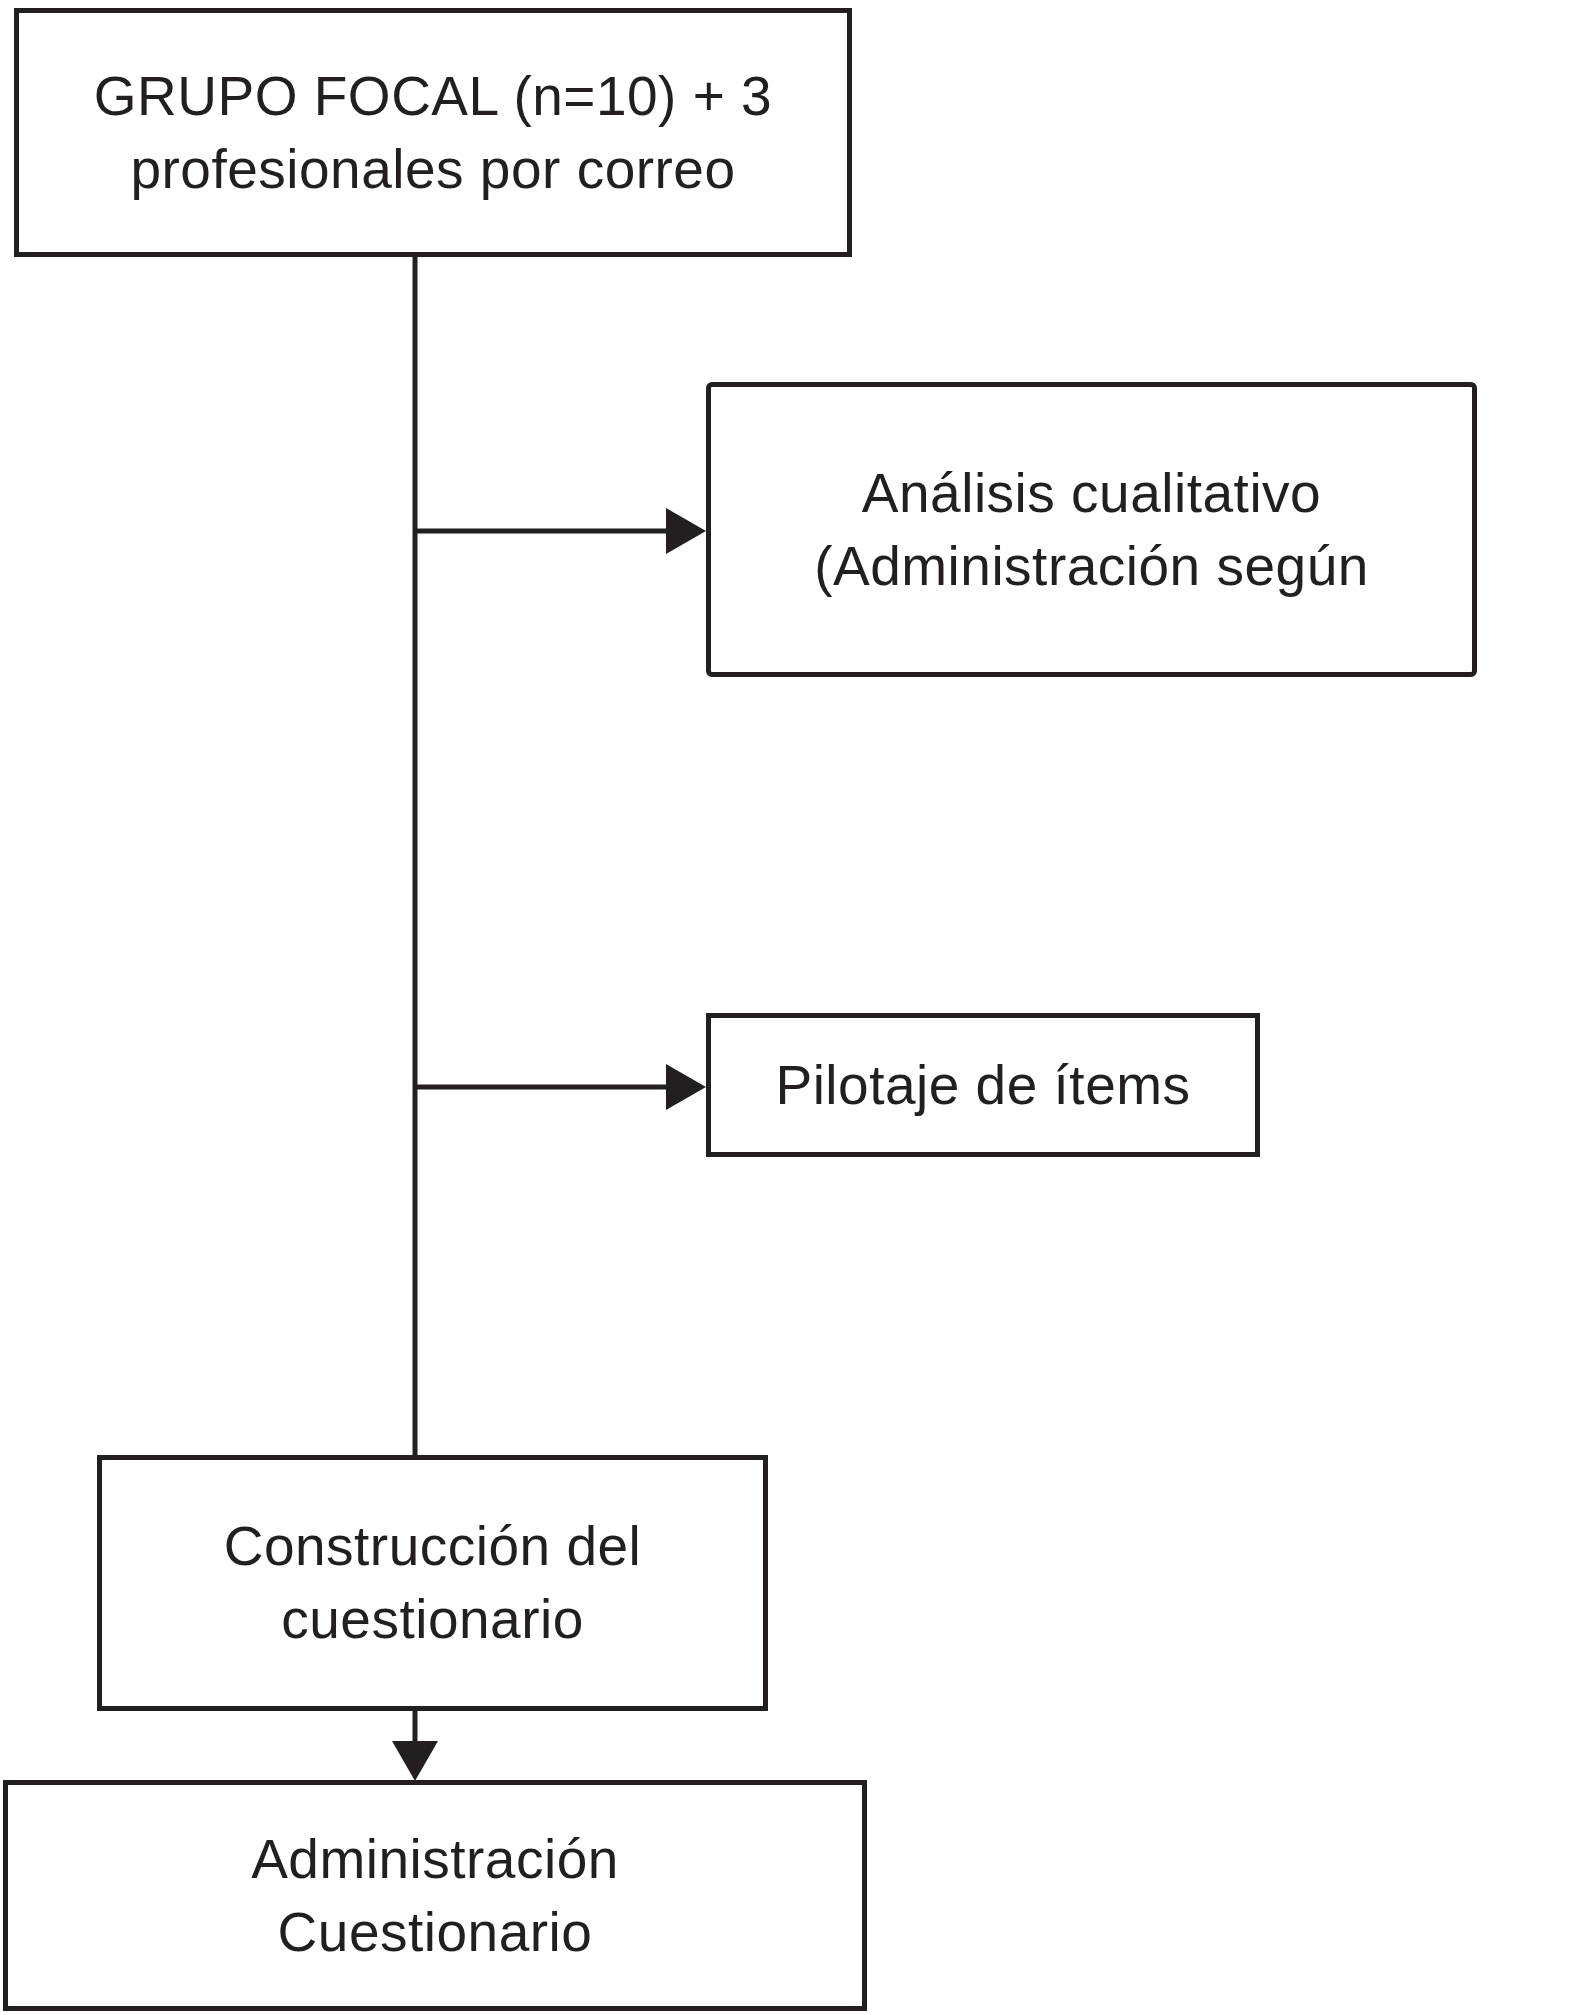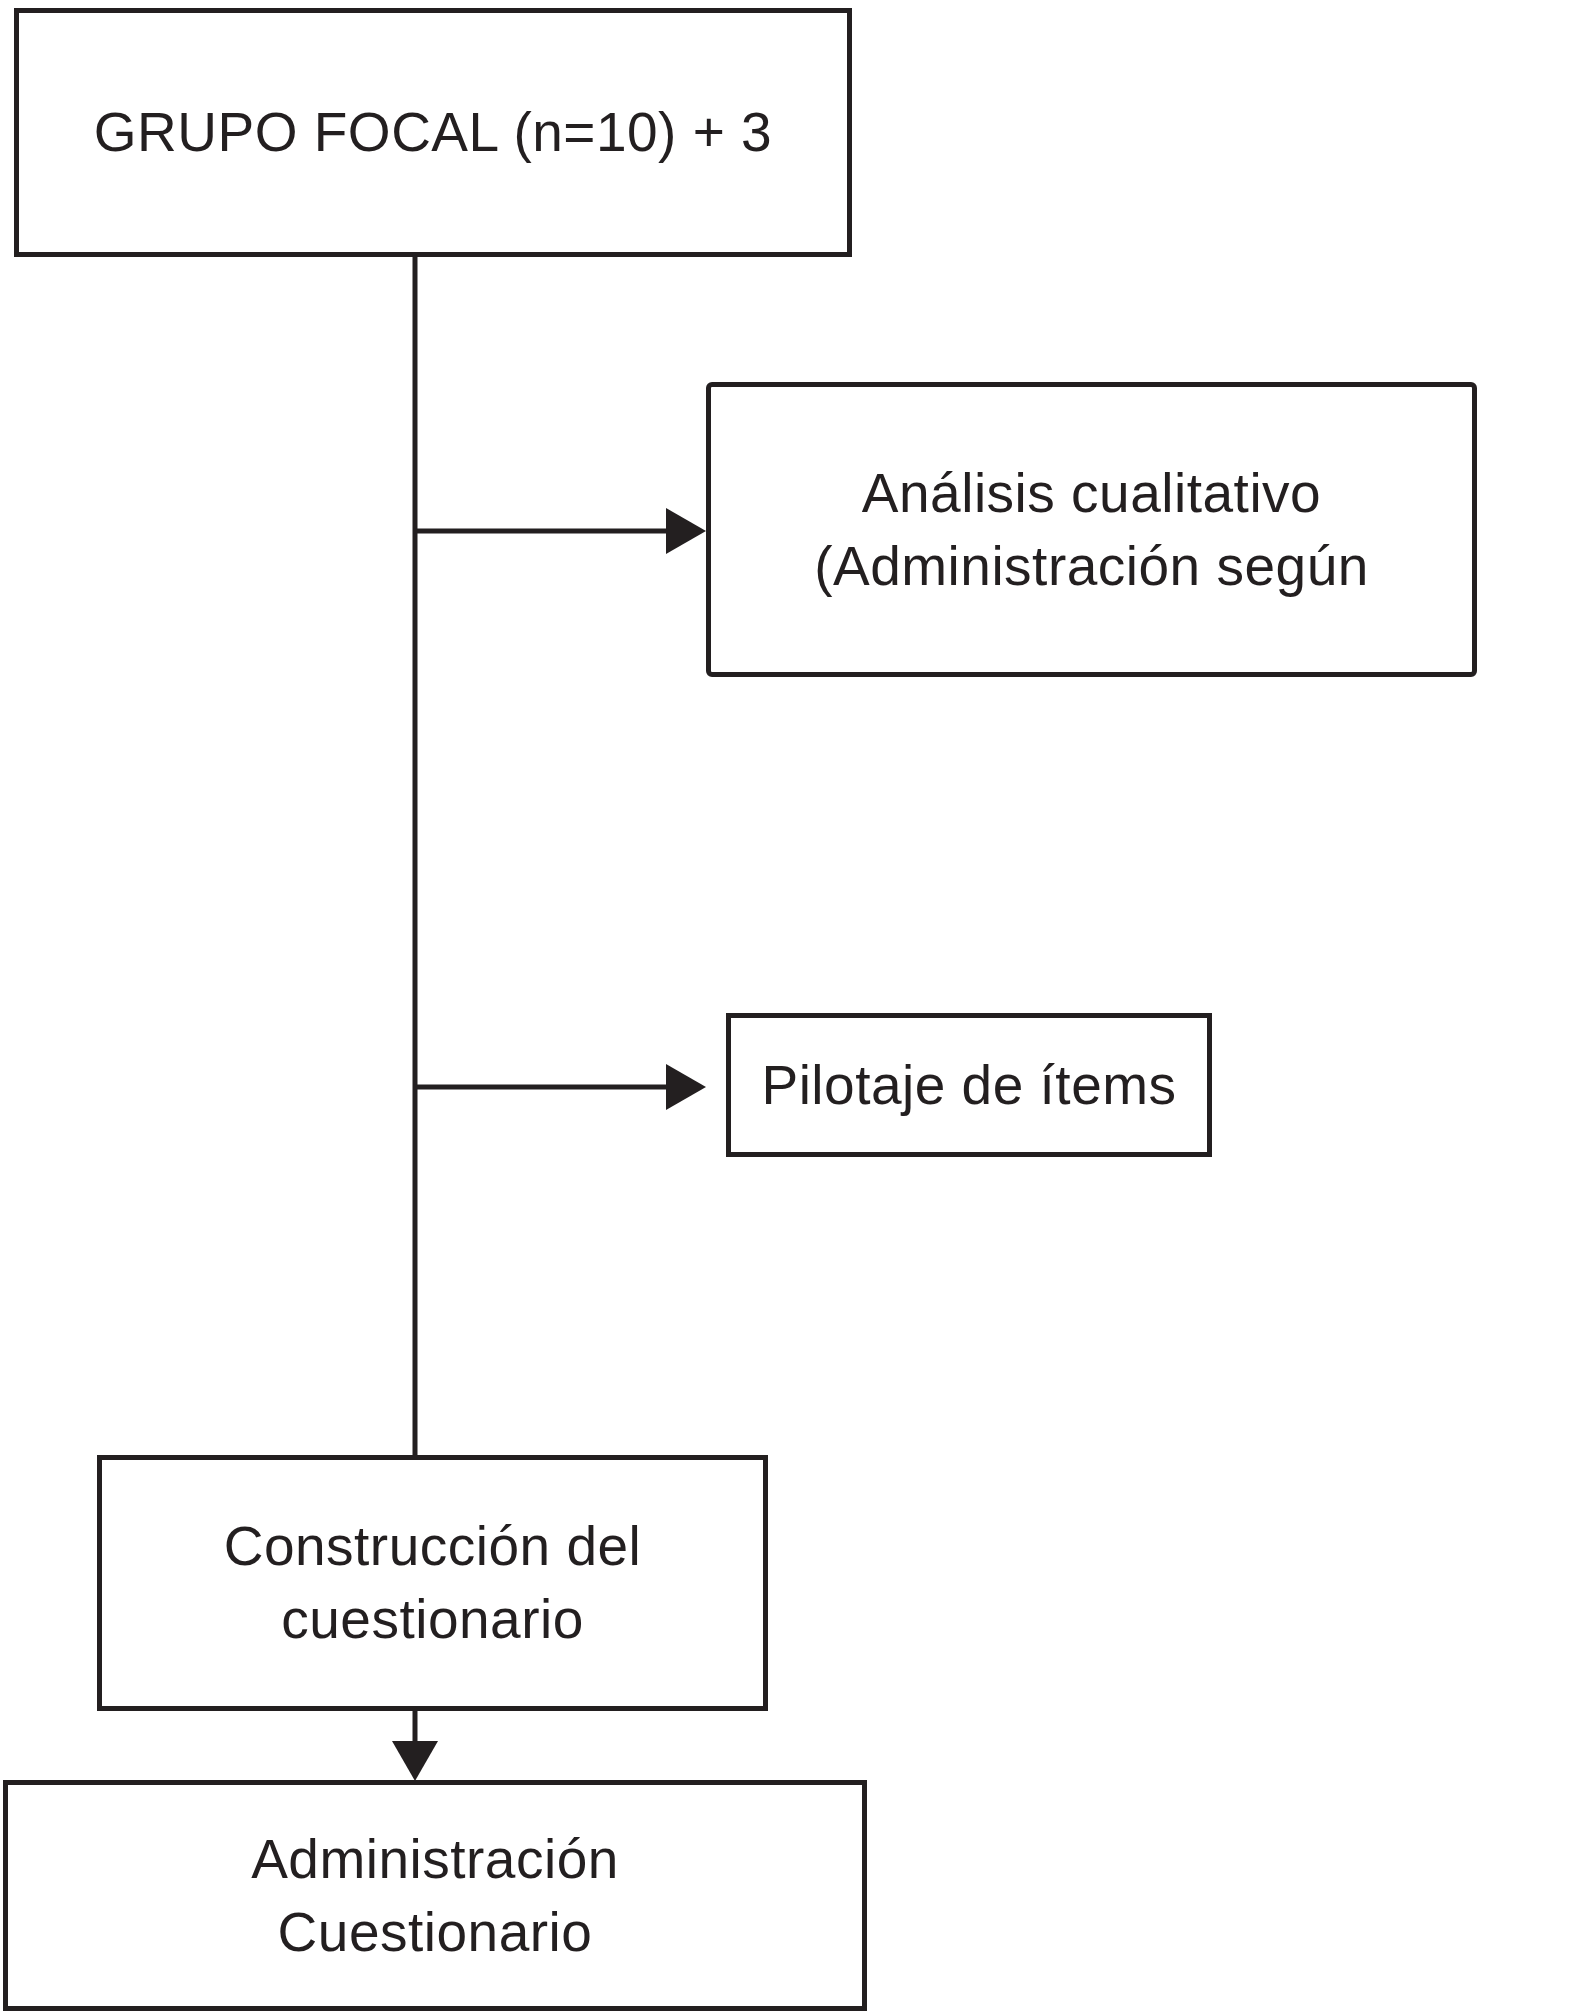--- a/index.html
+++ b/index.html
@@ -45,21 +45,21 @@
     align-items: center;
     justify-content: center;
     text-align: center;
     font-size: 55px;
     line-height: 1.32;
     letter-spacing: 0.5px;
     padding: 4px 16px;
   }
   #node-grupo-focal   { left: 14px;  top: 8px;    width: 838px; height: 249px; }
   #node-analisis      { left: 706px; top: 382px;  width: 771px; height: 295px; border-radius: 6px; }
-  #node-pilotaje      { left: 706px; top: 1013px; width: 486px; height: 144px; margin-left: 20px; }
+  #node-pilotaje      { left: 706px; top: 1013px; width: 554px; height: 144px; }
   #node-construccion  { left: 97px;  top: 1455px; width: 671px; height: 256px; }
   #node-administracion{ left: 3px;   top: 1780px; width: 864px; height: 231px; }
 </style>
 </head>
 <body>
 
 <div class="diagram">
 
   <svg class="connectors" viewBox="0 0 1587 2015" xmlns="http://www.w3.org/2000/svg">
 
@@ -71,20 +71,21 @@
     <line x1="413" y1="1087" x2="676" y2="1087"></line>
     <polygon points="706,1087 666,1064 666,1110"></polygon>
 
     <line x1="415" y1="1665" x2="415" y2="1748"></line>
     <polygon points="415,1781 392,1741 438,1741"></polygon>
   </svg>
 
   <div class="node" id="node-grupo-focal">
     <div>
       <div>GRUPO FOCAL (n=10) + 3</div>
+      <div>profesionales por correo</div>
     </div>
   </div>
 
   <div class="node" id="node-analisis">
     <div>
       <div>Análisis cualitativo</div>
       <div>(Administración según</div>
     </div>
   </div>
 

